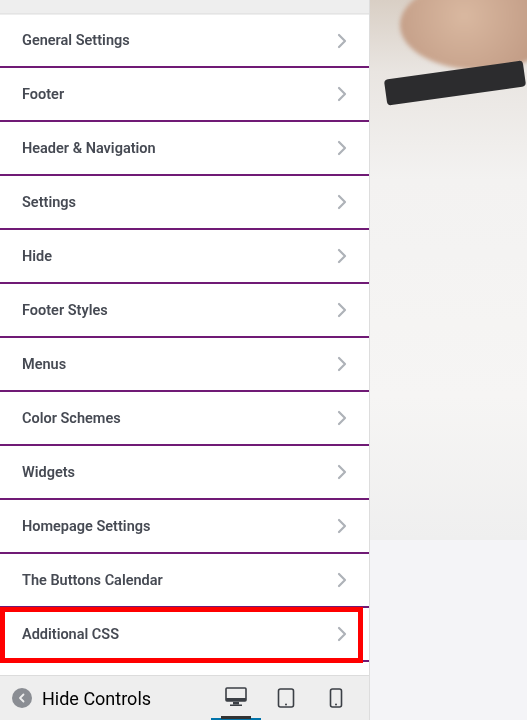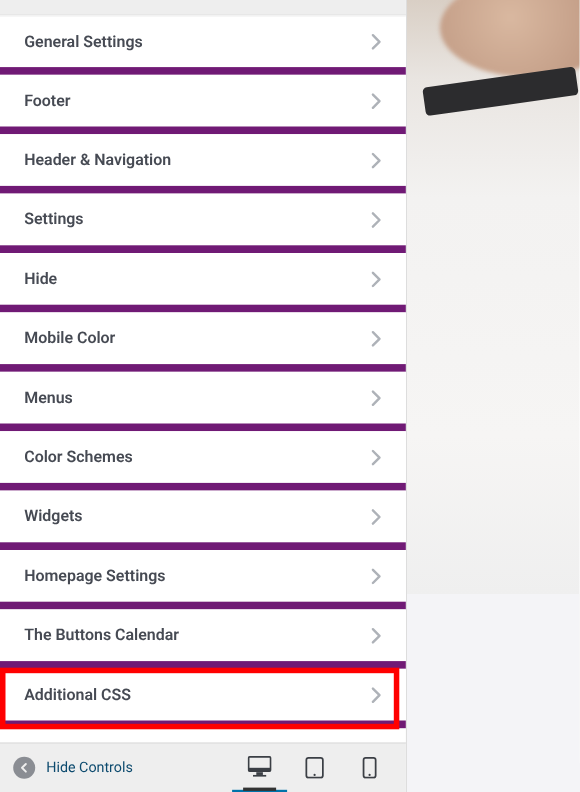--- a/index.html
+++ b/index.html
@@ -35,21 +35,21 @@
   .menu-list {
     flex: 1;
     overflow: hidden;
   }
   .menu-item {
     display: flex;
     align-items: center;
     justify-content: space-between;
     height: 54px;
     padding: 0 22px;
-    border-bottom: 7px solid #701a75;
+    border-bottom: 2px solid #701a75;
     cursor: pointer;
     background: #fff;
   }
   .menu-item:first-child {
     border-top: 1px solid #eeeeee;
   }
   .menu-label {
     font-size: 14.5px;
     font-weight: 600;
     color: #464a53;
@@ -91,22 +91,22 @@
     width: 20px;
     height: 20px;
     border-radius: 50%;
     background: #8a8d93;
     display: flex;
     align-items: center;
     justify-content: center;
     color: #eeeeee;
   }
   .collapse-label {
-    font-size: 13px;
-    color: #0c4a6e;
+    font-size: 18px;
+    color: #000000;
   }
   .device-group {
     position: absolute;
     right: 8px;
     top: 0;
     height: 100%;
     display: flex;
     align-items: center;
     gap: 0;
   }
@@ -220,21 +220,21 @@
       <div class="menu-item">
         <span class="menu-label">Hide</span>
         <span class="chevron">
           <svg width="10" height="16" viewBox="0 0 10 16">
               <path d="M2 2 L8 8 L2 14" stroke="currentColor" stroke-width="2.2" fill="none" stroke-linecap="round" stroke-linejoin="round"></path>
             </svg>
         </span>
       </div>
 
       <div class="menu-item">
-        <span class="menu-label">Mobile Color</span>
+        <span class="menu-label">Footer Styles</span>
         <span class="chevron">
           <svg width="10" height="16" viewBox="0 0 10 16">
               <path d="M2 2 L8 8 L2 14" stroke="currentColor" stroke-width="2.2" fill="none" stroke-linecap="round" stroke-linejoin="round"></path>
             </svg>
         </span>
       </div>
 
       <div class="menu-item">
         <span class="menu-label">Menus</span>
         <span class="chevron">

